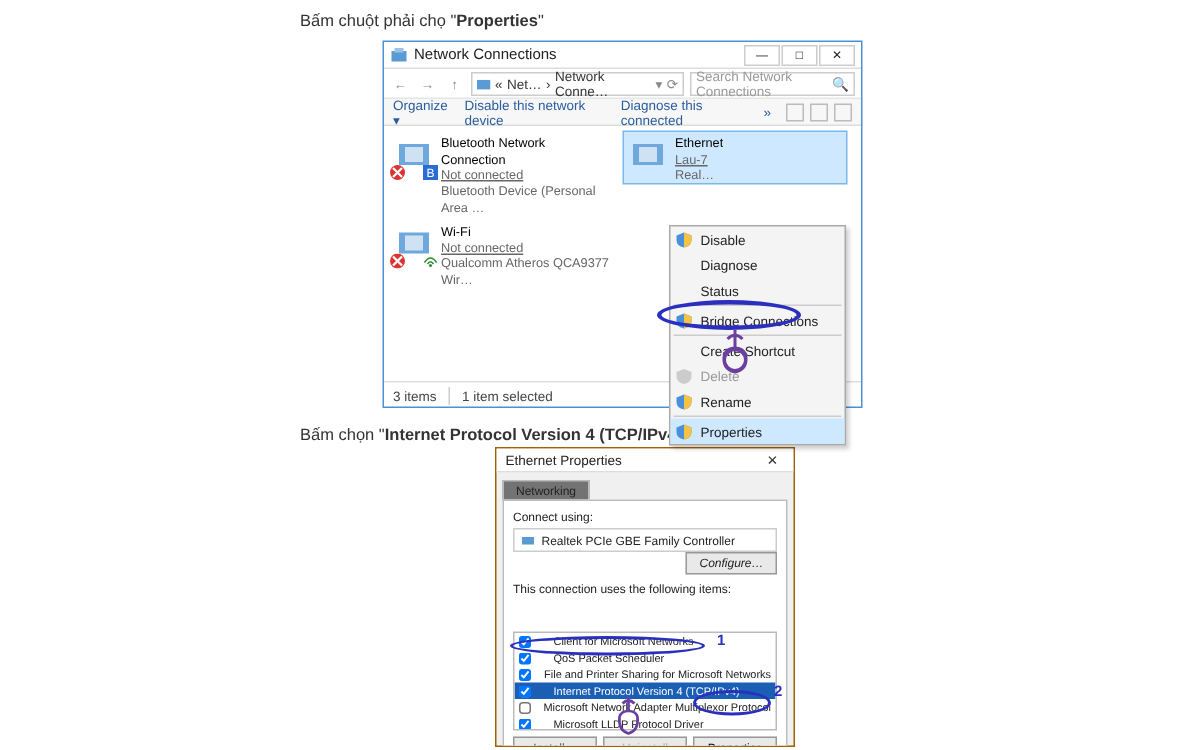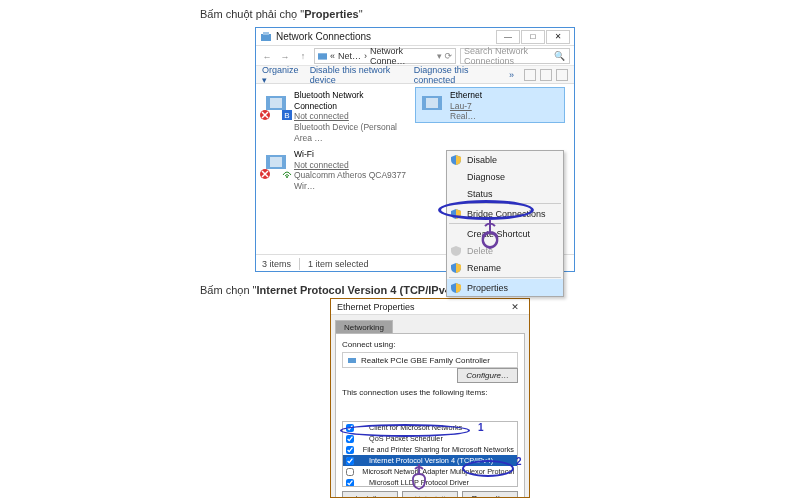--- a/index.html
+++ b/index.html
@@ -43,21 +43,21 @@
   .ctx .mi .mico { position:absolute; left:3px; width:12px; height:12px; }
   .ring1 { position:absolute; left:438px; top:200px; width:96px; height:20px; border:3px solid #2b2fbe; border-radius:50%/50%; z-index:10; pointer-events:none;}
   .hand1 { position:absolute; left:475px; top:218px; width:30px; height:34px; z-index:10; pointer-events:none;}
 
   
   .win2 { position:absolute; left:330px; top:298px; width:200px; height:200px; border:1px solid #a16207; background:#f0f0f0; font-size:8px; overflow:hidden;}
   .win2 .tb2 { height:16px; background:#fff; display:flex; align-items:center; padding:0 6px; font-size:9px; border-bottom:1px solid #ddd;}
   .win2 .tb2 .spacer{flex:1;}
   .win2 .tb2 .x{ width:16px; text-align:center; color:#333;}
   .tabbox { margin:4px; }
-  .tab { display:inline-block; background:#a3a3a3; border:1px solid #bbb; border-bottom:none; padding:2px 8px; font-size:8px; position:relative; top:1px;}
+  .tab { display:inline-block; background:#737373; border:1px solid #bbb; border-bottom:none; padding:2px 8px; font-size:8px; position:relative; top:1px;}
   .panel { border:1px solid #bbb; background:#fff; padding:6px; height:172px; position:relative;}
   .lbl { font-size:8px; color:#222; margin-bottom:3px;}
   .adp { border:1px solid #ccc; height:16px; display:flex; align-items:center; padding:0 4px; gap:4px;}
   .cfg { position:absolute; right:6px; top:34px; height:15px; border:1px solid #999; background:#e9e9e9; padding:0 8px; font-size:8px; display:flex; align-items:center;font-style:italic;}
   .itemsbox { margin-top:24px; border:1px solid #bbb; height:66px; overflow:hidden; background:#fff;}
   .li { height:11px; display:flex; align-items:center; padding:0 3px; gap:3px; font-size:7.3px; white-space:nowrap;}
   .li input { width:8px; height:8px; }
   .li.sel { background:#1a5fb4; color:#fff; }
   .li .lico { width:9px; height:9px; }
   .btnrow { display:flex; gap:4px; margin-top:4px; justify-content:space-between;}

